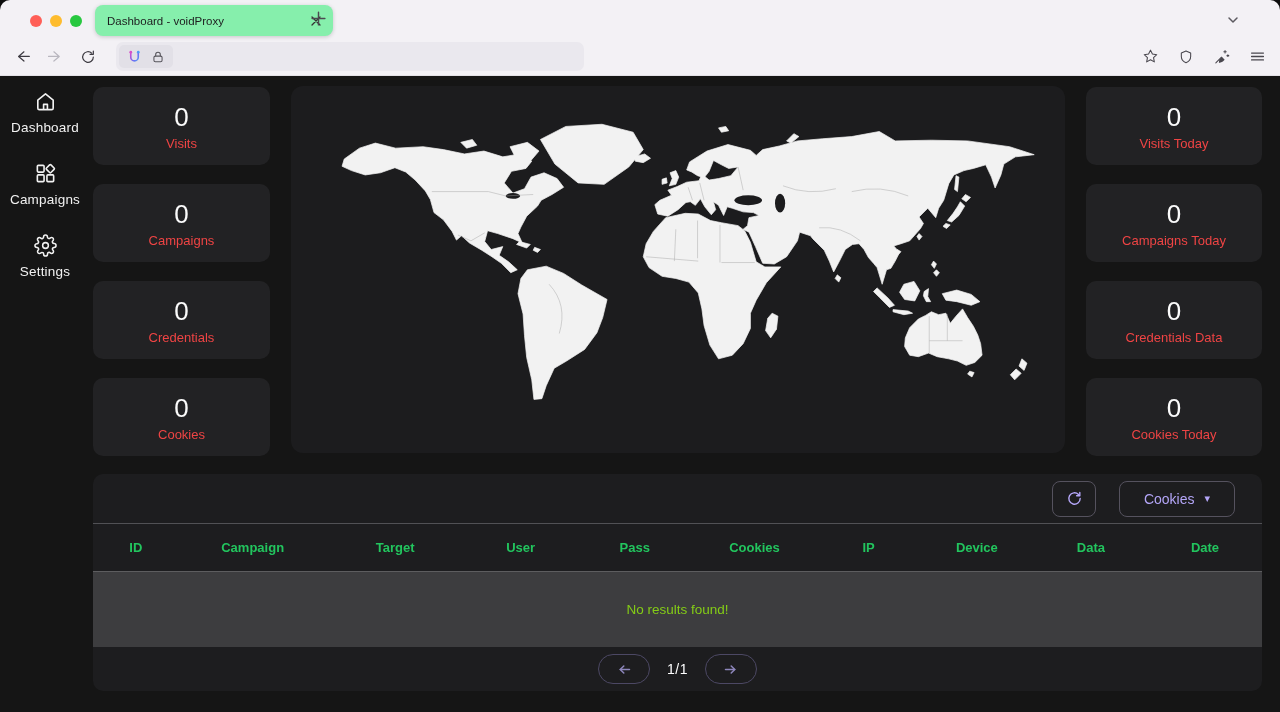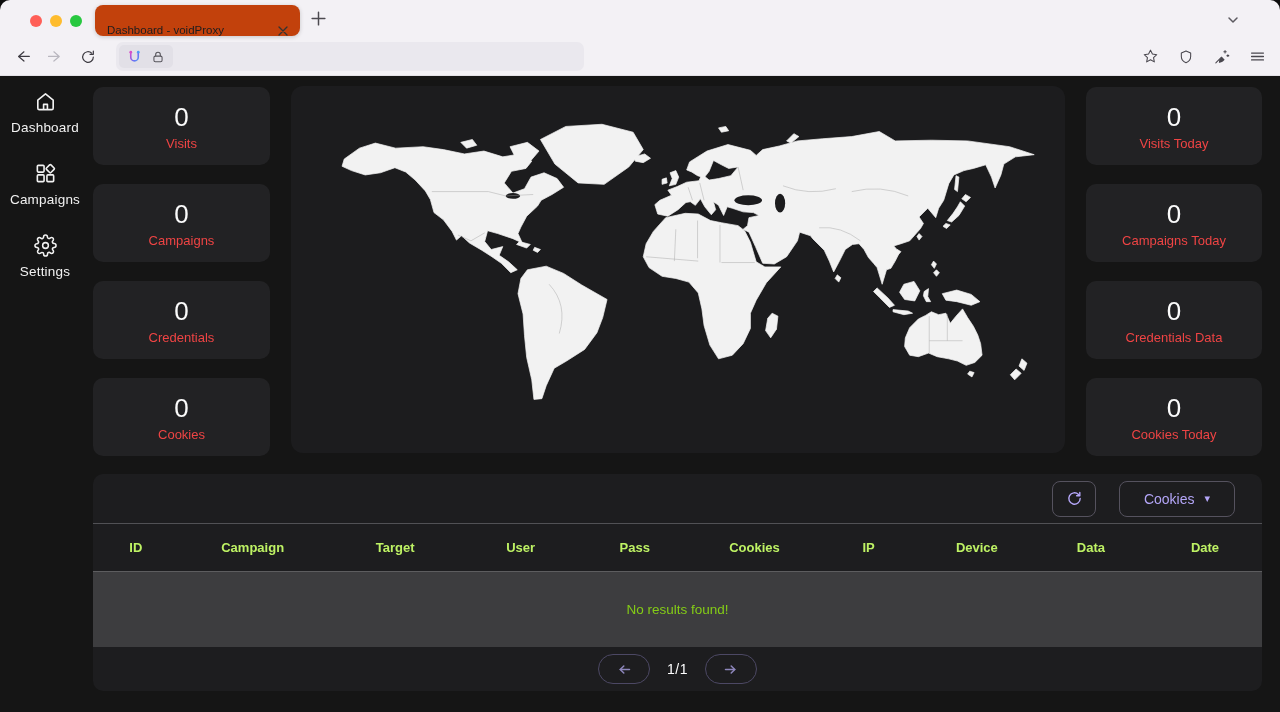--- a/index.html
+++ b/index.html
@@ -3,22 +3,22 @@
 <meta charset="utf-8">
 <style>
   * { margin:0; padding:0; box-sizing:border-box; }
   html,body { width:1280px; height:712px; background:#0d0d0d; font-family:"Liberation Sans", sans-serif; }
   .window { width:1280px; height:712px; border-radius:10px 10px 0 0; overflow:hidden; background:#151515; }
 
   
   .tabbar { height:38px; background:#f3f1f5; position:relative; }
   .traffic-lights { position:absolute; left:30px; top:15px; display:flex; gap:8px; }
   .tl { width:12px; height:12px; border-radius:50%; }
-  .tab { position:absolute; left:95px; top:5px; width:205px; height:31px; background:#c2410c; border-radius:8px;
-         box-shadow:0 1px 4px rgba(0,0,0,.18); display:flex; align-items:flex-end; padding:0 12px; }
+  .tab { position:absolute; left:95px; top:5px; width:238px; height:31px; background:#86efac; border-radius:8px;
+         box-shadow:0 1px 4px rgba(0,0,0,.18); display:flex; align-items:center; padding:0 12px; }
   .tab-title { font-size:11.5px; color:#1d1d1f; white-space:nowrap; overflow:hidden; flex:1; }
   .tab-close { color:#333; display:flex; }
   .newtab-btn { position:absolute; left:310px; top:10px; color:#4c4a50; display:flex; }
   .tabs-chevron { position:absolute; right:40px; top:13px; color:#5c5a60; display:flex; }
 
   .toolbar { height:38px; background:#f3f1f5; border-bottom:1px solid #e3e1e6; display:flex; align-items:center; padding:0 14px; }
   .nav-ic { display:flex; margin-right:16px; }
   .urlbar { width:468px; height:29px; background:#eae8ee; border-radius:7px; display:flex; align-items:center; padding:0 3px; margin-left:4px; }
   .url-icons { height:23px; background:#e2e0e7; border-radius:5px; display:flex; align-items:center; gap:9px; padding:0 8px; }
   .tb-spacer { flex:1; }
@@ -42,21 +42,21 @@
               display:flex; align-items:center; justify-content:center; }
   .map-card svg { margin-top:-12px; }
 
   .table-card { position:absolute; left:93px; top:398px; width:1169px; height:217px; background:#1d1d1f; border-radius:10px; overflow:hidden; display:flex; flex-direction:column; }
   .tbl-toolbar { height:50px; flex:0 0 50px; display:flex; align-items:center; justify-content:flex-end; gap:23px; padding-right:27px; border-bottom:1px solid #515155; }
   .btn { height:36px; background:transparent; border:1px solid #55525e; border-radius:8px; color:#b3a5f7; display:flex; align-items:center; justify-content:center; cursor:pointer; font-family:"Liberation Sans",sans-serif; }
   .btn-refresh { width:44px; }
   .btn-filter { width:116px; gap:10px; font-size:14px; }
   .caret { font-size:11px; line-height:1; }
   .tbl-header { height:47px; flex:0 0 47px; display:grid; grid-template-columns:0.75fr 1.3fr 1.2fr 1fr 1fr 1.1fr 0.9fr 1fr 1fr 1fr; align-items:center; }
-  .tbl-header span { text-align:center; font-size:13px; font-weight:bold; color:#bef264; }
+  .tbl-header span { text-align:center; font-size:13px; font-weight:bold; color:#22c55e; }
   .tbl-empty { height:76px; flex:0 0 76px; background:#3d3d3f; border-top:1px solid #5d5d5f; display:flex; align-items:center; justify-content:center; font-size:13.5px; color:#84cc16; }
   .tbl-pagination { flex:1; display:flex; align-items:center; justify-content:center; gap:17px; }
   .page-pill { width:52px; height:30px; border-radius:15px; border:1px solid #4c4864; background:transparent; display:flex; align-items:center; justify-content:center; cursor:pointer; }
   .page-label { font-size:14px; color:#ffffff; letter-spacing:.5px; }
 
   svg { display:block; }
 </style>
 </head>
 <body>
 

